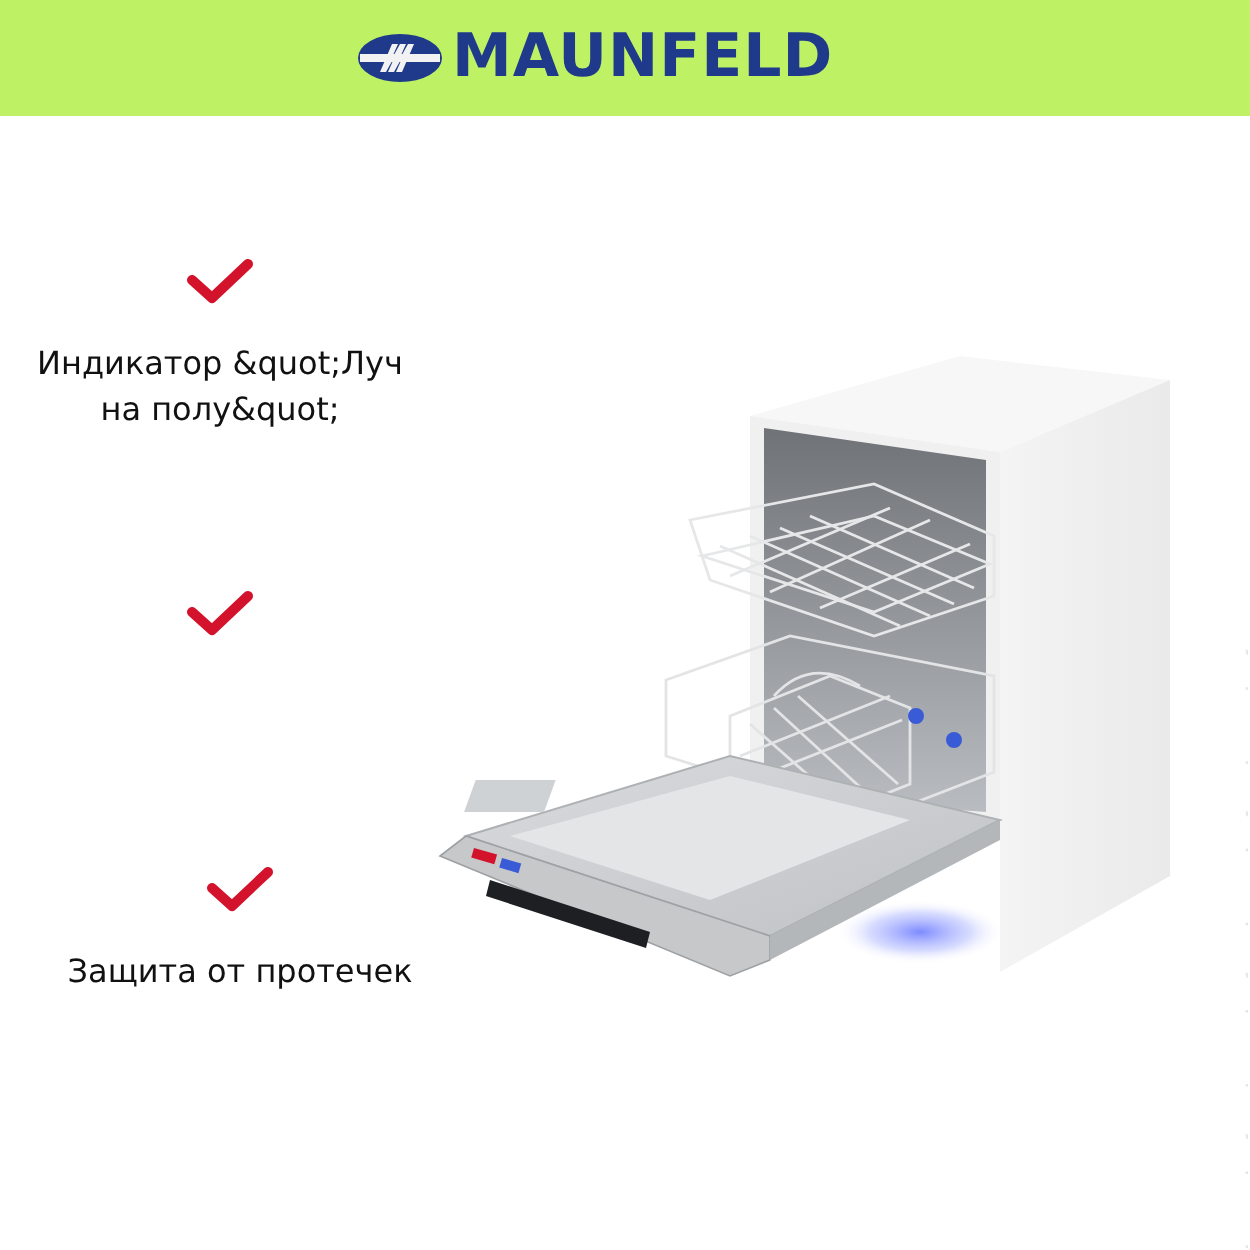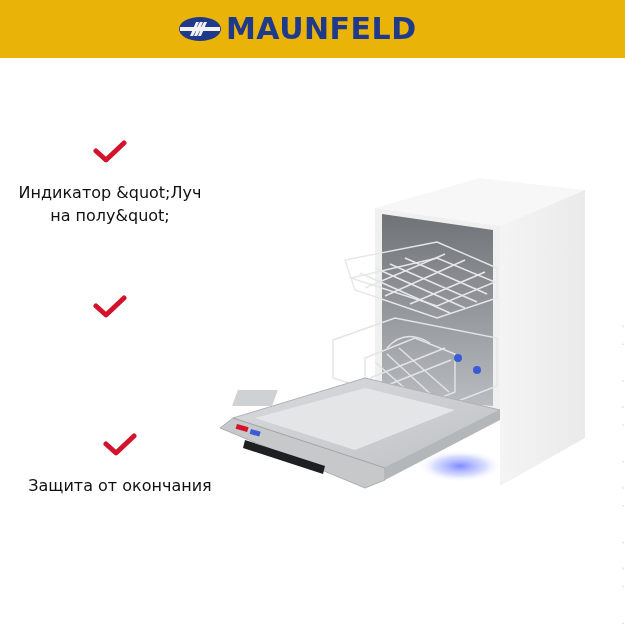--- a/index.html
+++ b/index.html
@@ -1,25 +1,25 @@
 <!DOCTYPE html>
 <html><head>
 <meta charset="utf-8">
 <style>
   * { margin:0; padding:0; box-sizing:border-box; }
   html, body { width:625px; height:625px; background:#ffffff; overflow:hidden; }
   body { position:relative; font-family:"DejaVu Sans", "Liberation Sans", sans-serif; color:#1a1a1a; }
-  .header { position:absolute; left:0; top:0; width:625px; height:58px; background:#eab308; }
+  .header { position:absolute; left:0; top:0; width:625px; height:58px; background:#bef264; }
   .logo { position:absolute; left:178px; top:12px; height:34px; display:flex; align-items:center; }
   .logo-mark { width:44px; height:26px; }
   .logo-text { margin-left:4px; font-family:"DejaVu Sans", sans-serif; font-weight:bold; font-size:30px; letter-spacing:0.5px; color:#1f3a8a; line-height:34px; }
   .feature { position:absolute; width:200px; text-align:center; }
   .check { display:block; margin:0 auto; width:34px; height:26px; }
   .feature-text { margin-top:16px; font-size:16px; line-height:23px; color:#111; }
-  .f1 { left:10px; top:139px; }
+  .f1 { left:10px; top:128px; }
   .f2 { left:10px; top:294px; }
   .f3 { left:20px; top:432px; }
   .product { position:absolute; left:215px; top:178px; width:370px; height:330px; }
   .watermark { position:absolute; left:604px; top:80px; width:20px; height:545px; overflow:hidden; }
   .watermark span { position:absolute; left:0; top:0; transform-origin:0 0; transform:translate(16px, 545px) rotate(-90deg); white-space:nowrap; font-size:14px; color:#e6e6e6; letter-spacing:0.5px; font-family:"Liberation Sans", sans-serif; }
 </style>
 </head>
 <body>
 
 <div class="header">
@@ -43,21 +43,21 @@
 <div class="feature f2">
   <svg class="check" viewBox="0 0 34 26">
     <polyline points="3,12 13,21 31,4" fill="none" stroke="#d3122c" stroke-width="5" stroke-linecap="round" stroke-linejoin="round"></polyline>
   </svg>
 </div>
 
 <div class="feature f3">
   <svg class="check" viewBox="0 0 34 26">
     <polyline points="3,12 13,21 31,4" fill="none" stroke="#d3122c" stroke-width="5" stroke-linecap="round" stroke-linejoin="round"></polyline>
   </svg>
-  <div class="feature-text">Защита от окончания</div>
+  <div class="feature-text">Защита от протечек</div>
 </div>
 
 <svg class="product" viewBox="0 0 370 330">
   <defs>
     <radialGradient id="glow" cx="50%" cy="50%" r="50%">
       <stop offset="0%" stop-color="#6f7dff" stop-opacity="0.9"></stop>
       <stop offset="60%" stop-color="#9aa6ff" stop-opacity="0.4"></stop>
       <stop offset="100%" stop-color="#ffffff" stop-opacity="0"></stop>
     </radialGradient>
     <linearGradient id="side" x1="0" x2="1">

